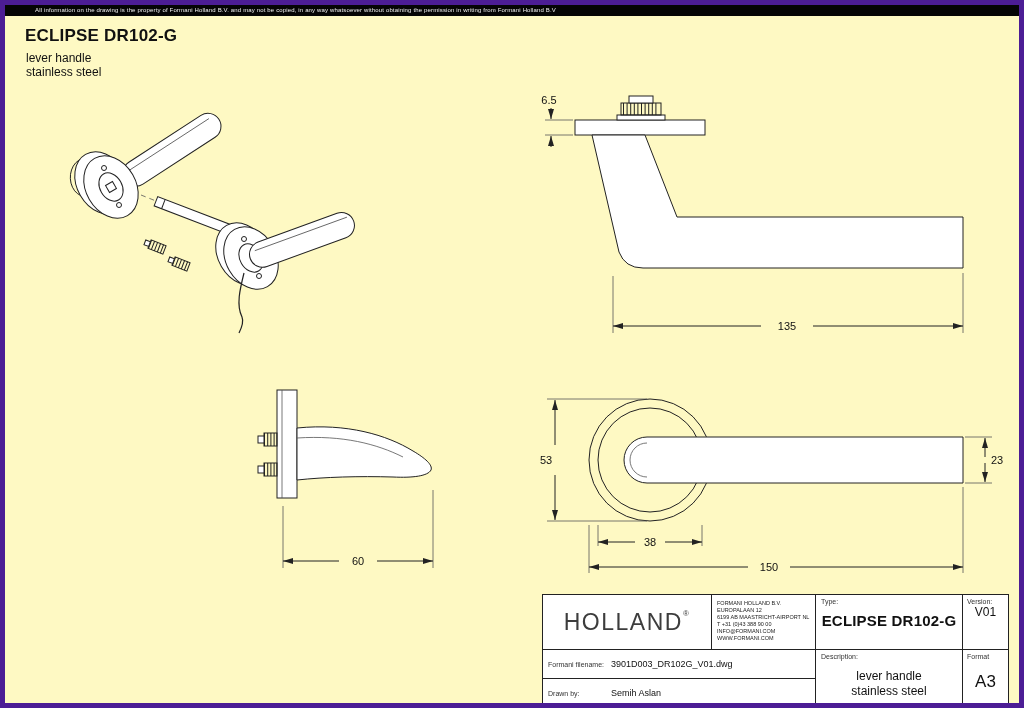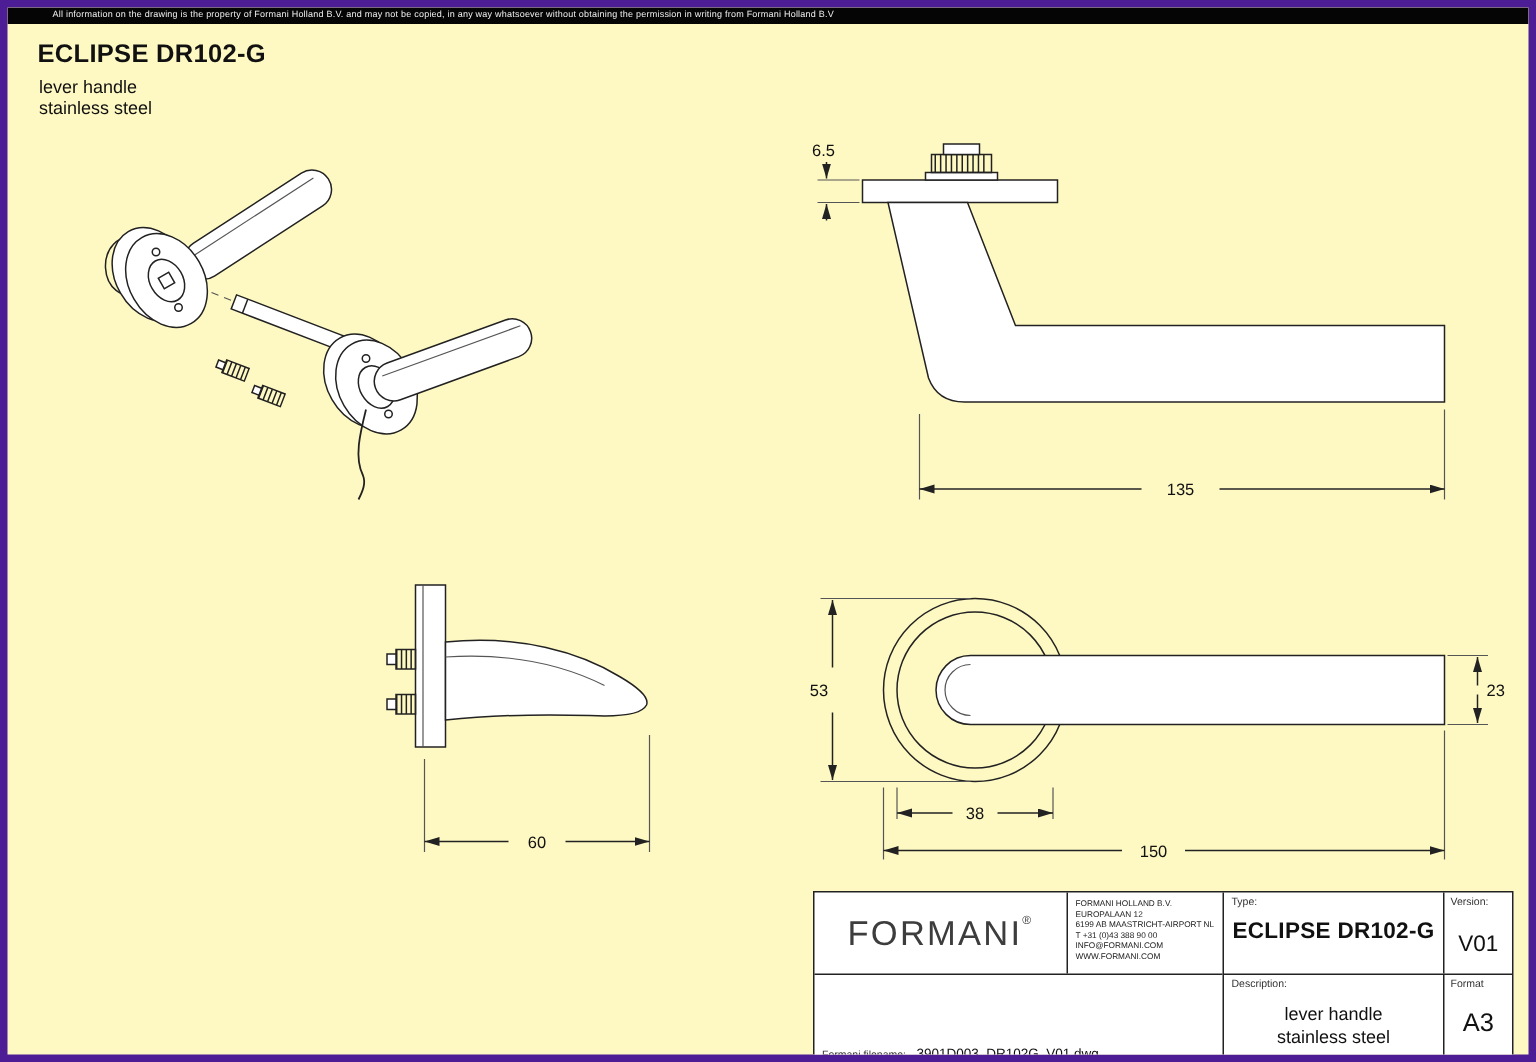--- a/index.html
+++ b/index.html
@@ -18,33 +18,33 @@
   svg text{font-family:"Liberation Sans",sans-serif;font-size:11px;fill:#111;stroke:none}
   
   .tb{position:absolute;left:537px;top:589px;width:467px;height:114px;border:1.5px solid #222;display:flex;background:#fff}
   .tb-left{width:272px;display:flex;flex-direction:column}
   .tb-row1{height:55px;display:flex;border-bottom:1px solid #222}
   .logo-cell{width:168px;display:flex;align-items:center;justify-content:center}
   .logo{font-size:23px;letter-spacing:1.5px;color:#3d3d3d;font-weight:500}
   .logo sup{font-size:8px;vertical-align:top}
   .info-cell{flex:1;border-left:1px solid #222;padding:5px 2px 0 5px;font-size:5.5px;line-height:7px;color:#222}
   .info-cell span{display:block;white-space:nowrap;overflow:hidden}
-  .kvrow{flex:1;display:flex;align-items:flex-end;border-bottom:1px solid #222;font-size:7px;color:#333}
+  .kvrow{flex:1;display:flex;align-items:center;border-bottom:1px solid #222;font-size:7px;color:#333}
   .kvrow:last-child{border-bottom:none}
   .kvrow .k{width:68px;padding-left:5px}
   .kvrow .v{font-size:9px;color:#111}
   .tb-right{flex:1;border-left:1px solid #222;display:flex;flex-direction:column}
   .trow{display:flex}
   .trow1{height:55px;border-bottom:1px solid #222}
   .trow2{flex:1}
   .tmain{width:146px;padding:3px 5px}
   .tside{flex:1;border-left:1px solid #222;padding:3px 4px;text-align:center}
   .lbl{font-size:7px;color:#333;text-align:left}
   .type-val{font-size:15px;font-weight:700;margin-top:7px;text-align:center;letter-spacing:.2px;white-space:nowrap}
-  .ver-val{font-size:15px;margin-top:16px;text-align:center}
+  .ver-val{font-size:12px;margin-top:0;text-align:center}
   .desc-val{font-size:12px;text-align:center;margin-top:9px;line-height:15px}
   .fmt-val{font-size:17px;font-weight:400;text-align:center;margin-top:12px}
 </style>
 </head>
 <body>
 
 <div class="page">
 
   <div class="disclaimer">All information on the drawing is the property of Formani Holland B.V.  and may not be copied, in any way whatsoever without obtaining the permission in writing from Formani Holland B.V</div>
 
@@ -201,35 +201,39 @@
       <line x1="450" y1="80" x2="450" y2="61" stroke="#222" marker-end="url(#a4)"></line>
       <line x1="450" y1="86" x2="450" y2="105" stroke="#222" marker-end="url(#a4)"></line>
       <text x="456" y="87" text-anchor="start">23</text>
     </g>
   </svg>
 
   <div class="tb">
     <div class="tb-left">
       <div class="tb-row1">
         <div class="logo-cell">
-          <div class="logo"><span>FORMANI</span><sup>®</sup></div>
+          <div class="logo"><span>HOLLAND</span><sup>®</sup></div>
         </div>
         <div class="info-cell">
           <span>FORMANI HOLLAND B.V.</span>
           <span>EUROPALAAN 12</span>
           <span>6199 AB MAASTRICHT-AIRPORT NL</span>
           <span>T +31 (0)43 388 90 00</span>
           <span>INFO@FORMANI.COM</span>
           <span>WWW.FORMANI.COM</span>
         </div>
       </div>
       <div class="kvrow">
         <div class="k">Formani filename:</div>
         <div class="v">3901D003_DR102G_V01.dwg</div>
       </div>
+      <div class="kvrow">
+        <div class="k">Drawn by:</div>
+        <div class="v">Semih Aslan</div>
+      </div>
     </div>
     <div class="tb-right">
       <div class="trow trow1">
         <div class="tmain">
           <div class="lbl">Type:</div>
           <div class="type-val">ECLIPSE DR102-G</div>
         </div>
         <div class="tside">
           <div class="lbl">Version:</div>
           <div class="ver-val">V01</div>

